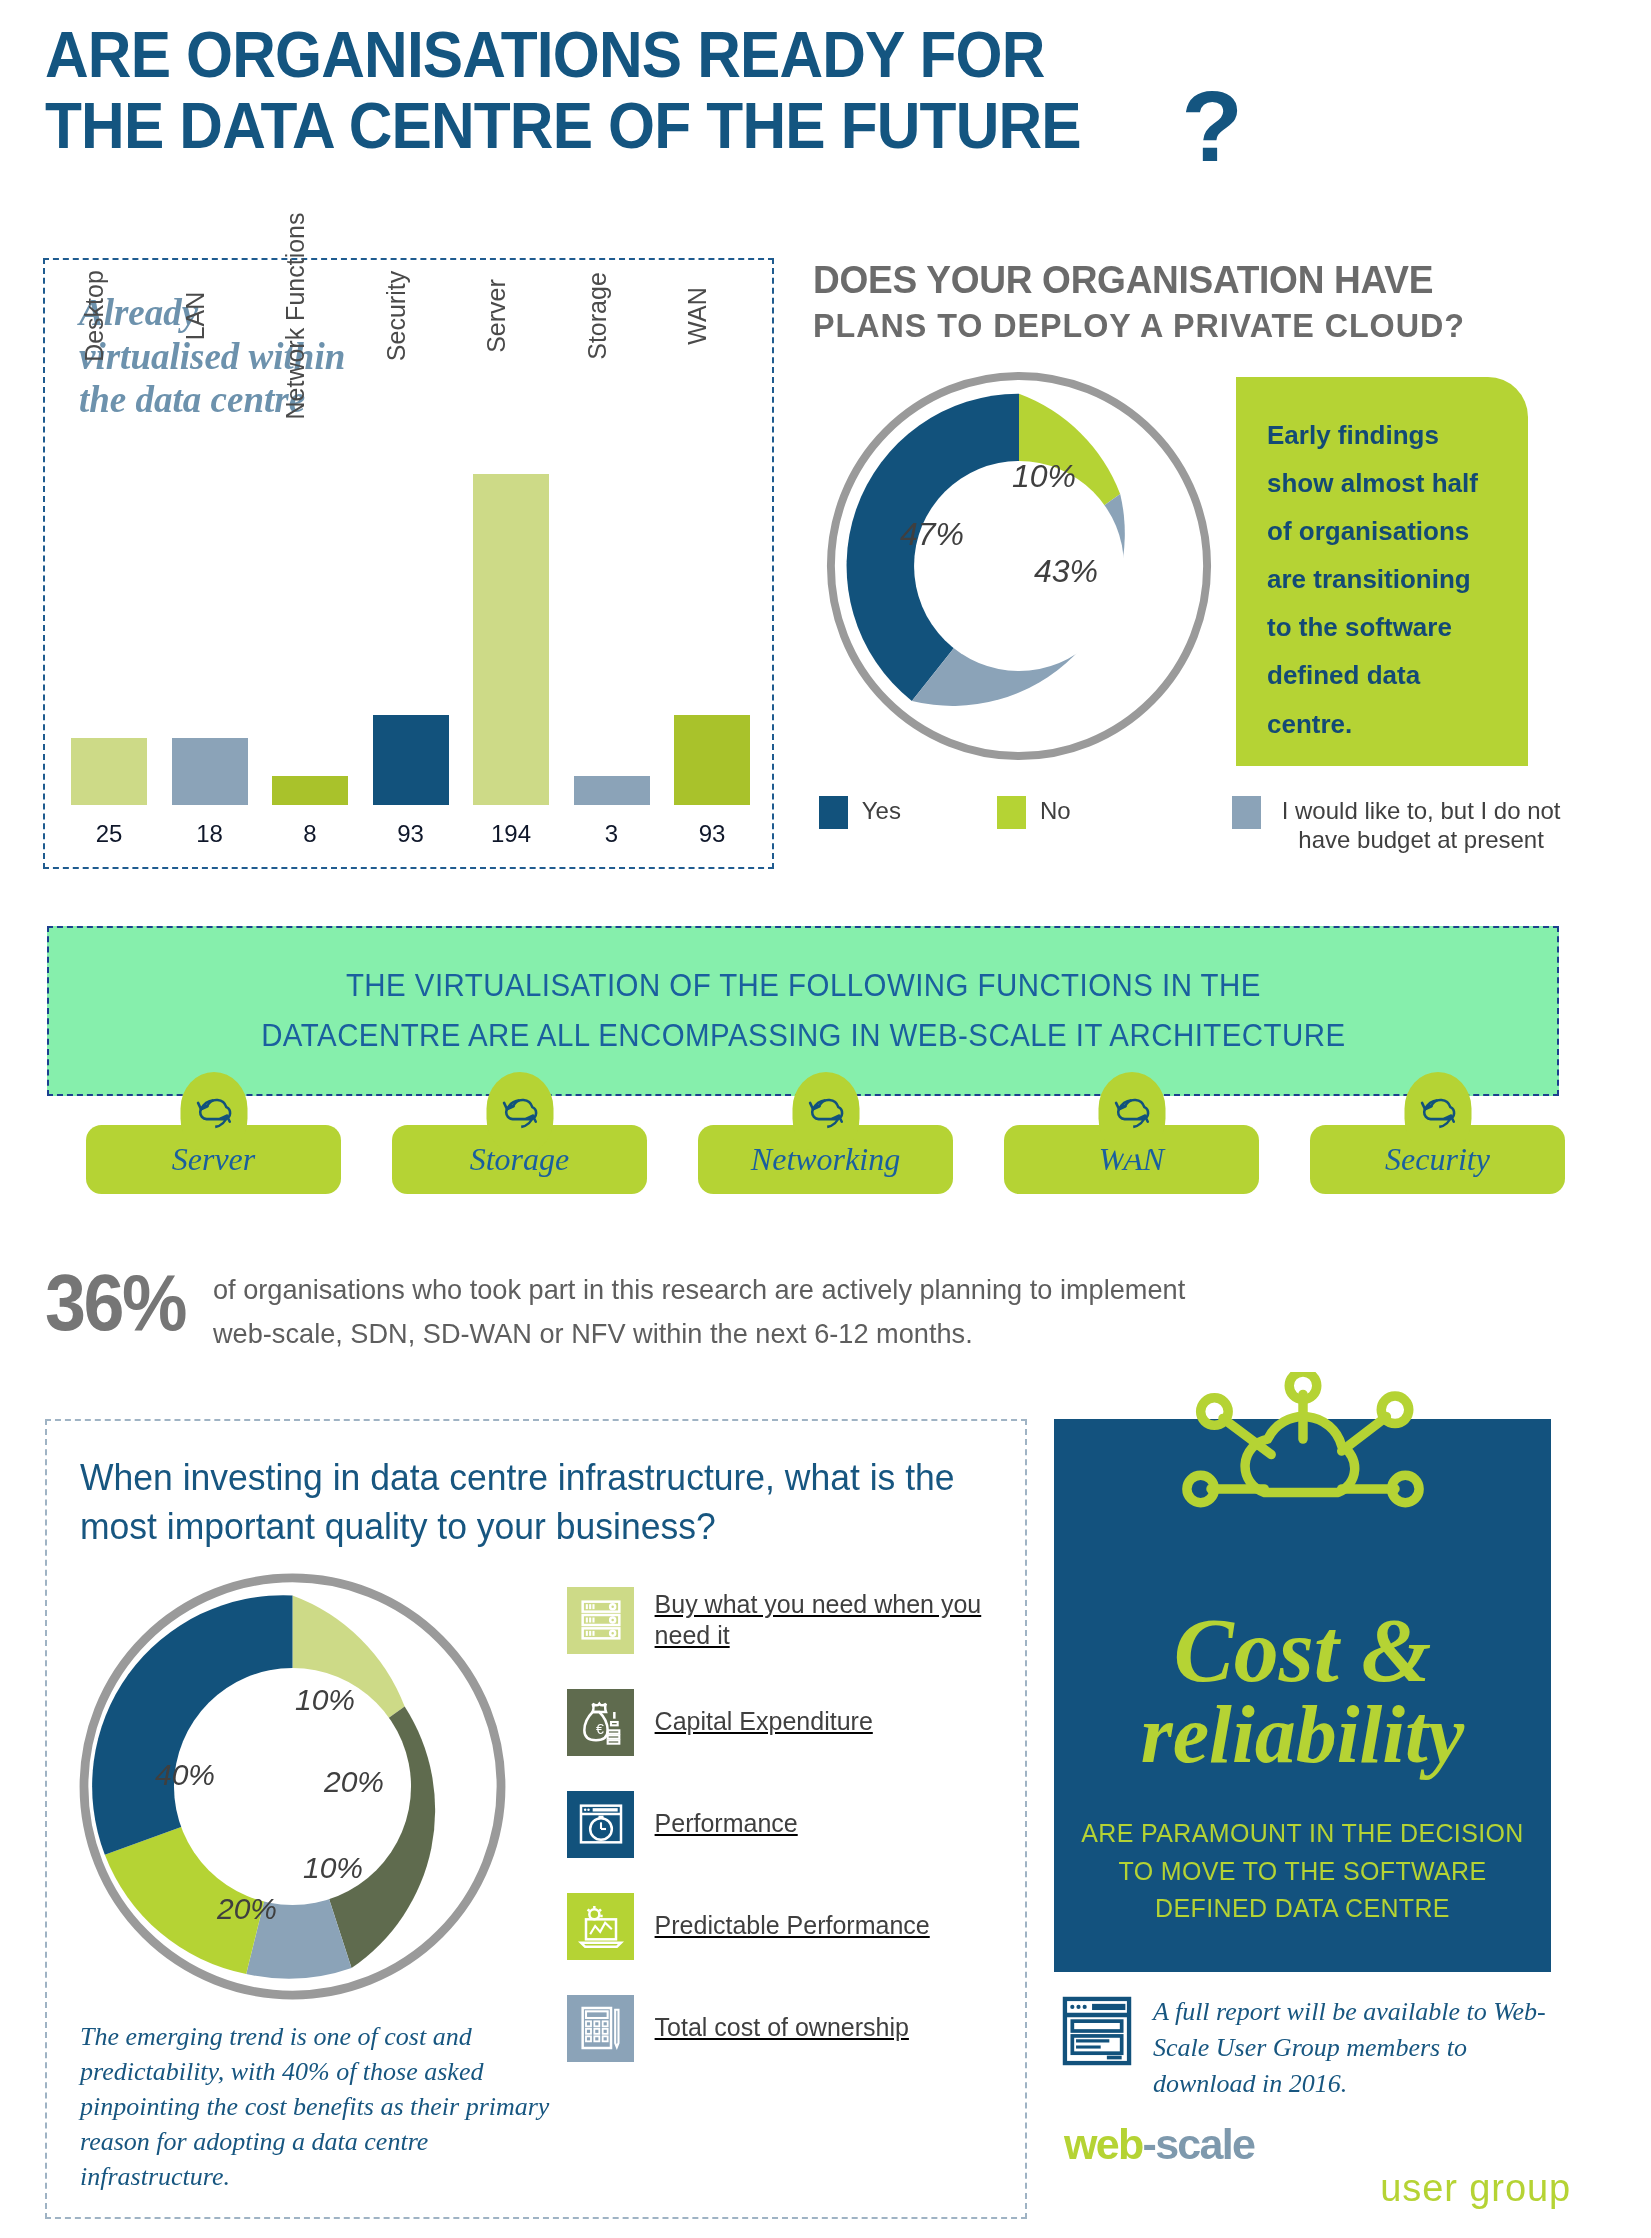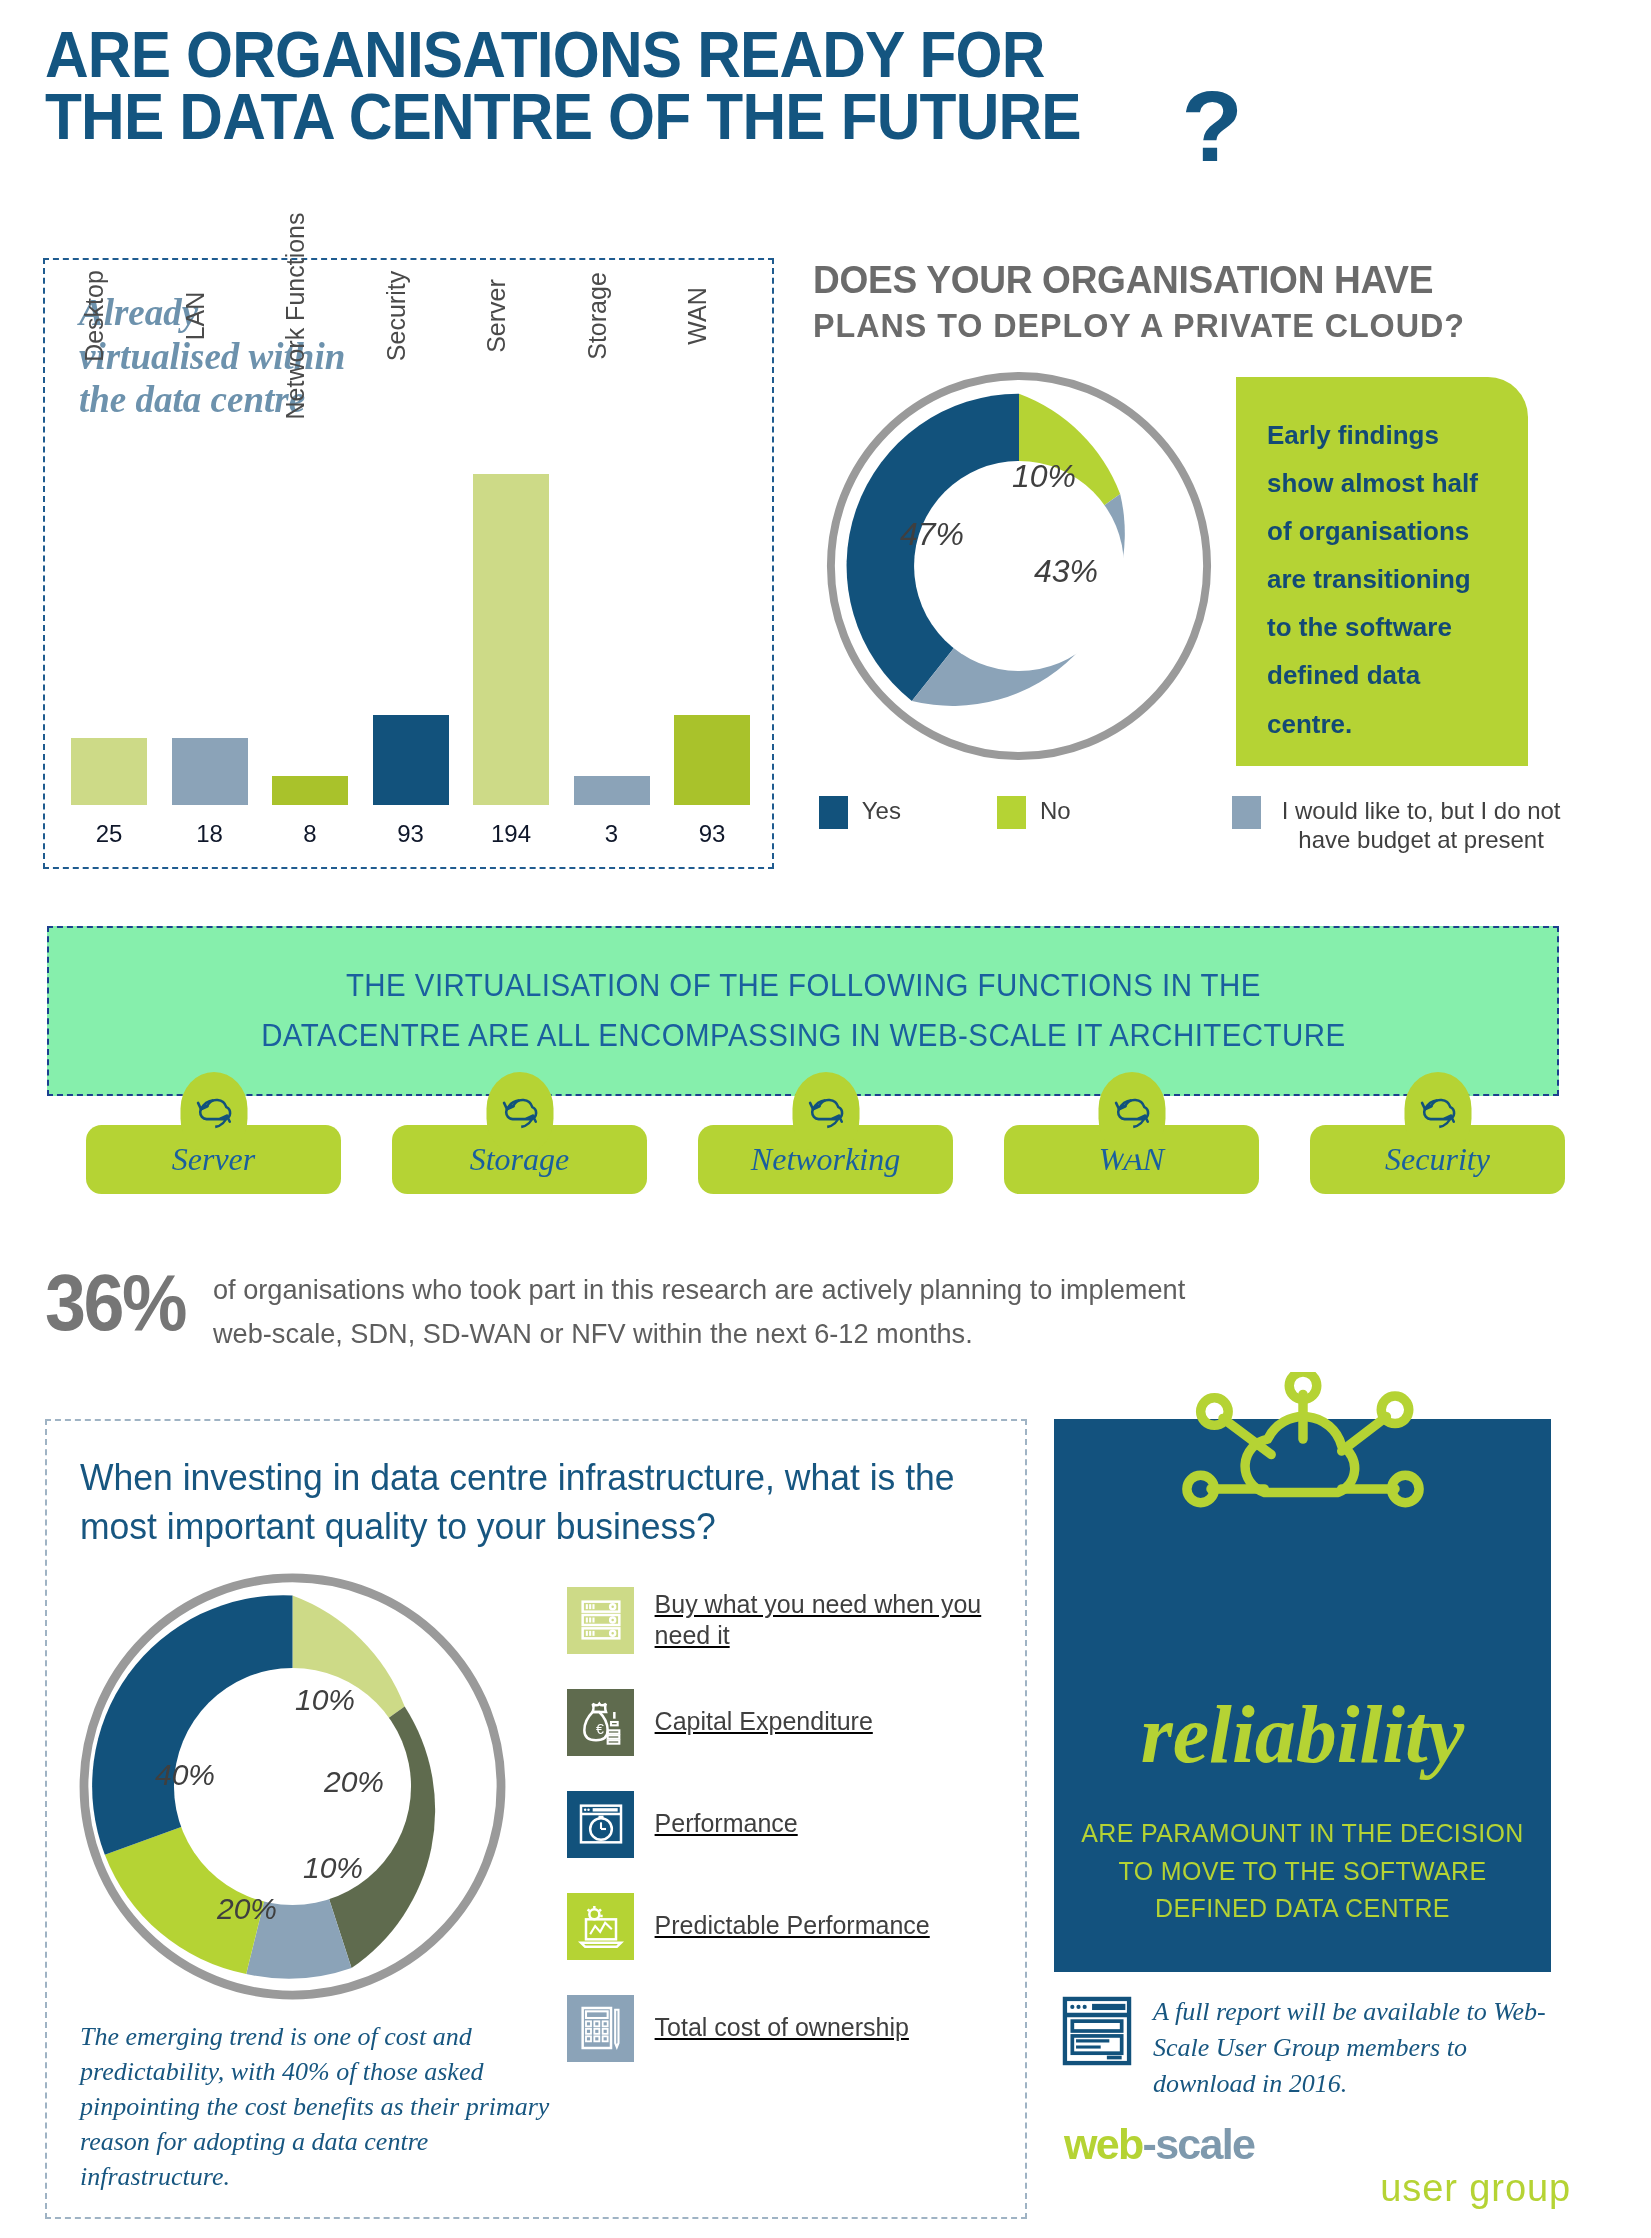--- a/index.html
+++ b/index.html
@@ -20,21 +20,21 @@
     font-family: "Liberation Sans", sans-serif;
     font-weight: bold;
     font-size: 65px;
     line-height: 0.95;
     letter-spacing: -0.9px;
     color: #145580;
     transform: scaleX(0.93);
     transform-origin: left center;
     white-space: nowrap;
   }
-  .title-row2 { display: flex; }
+  .title-row2 { display: flex; align-items: flex-end; }
   .qmark {
     font-family: "Liberation Sans", sans-serif;
     font-weight: bold;
     color: #145580;
     font-size: 101px;
     line-height: 0.7;
     margin-left: 22.4px;
     position: relative;
     top: 5.2px;
   }
@@ -577,20 +577,21 @@
           <line x1="110" y1="136" x2="48" y2="136"></line>
           <line x1="200" y1="136" x2="262" y2="136"></line>
         </g>
         <circle cx="155" cy="16" r="16" fill="none" stroke="#b5d334" stroke-width="11"></circle>
         <circle cx="52" cy="46" r="16" fill="none" stroke="#b5d334" stroke-width="11"></circle>
         <circle cx="262" cy="44" r="16" fill="none" stroke="#b5d334" stroke-width="11"></circle>
         <circle cx="36" cy="136" r="16" fill="none" stroke="#b5d334" stroke-width="11"></circle>
         <circle cx="274" cy="136" r="16" fill="none" stroke="#b5d334" stroke-width="11"></circle>
       </svg>
     </div>
+    <div class="cr-big1">Cost &amp;</div>
     <div class="cr-big2">reliability</div>
     <div class="cr-sub">
       <div>ARE PARAMOUNT IN THE DECISION</div>
       <div>TO MOVE TO THE SOFTWARE</div>
       <div>DEFINED DATA CENTRE</div>
     </div>
   </div>
 
   <div class="report-row">
     <div>

